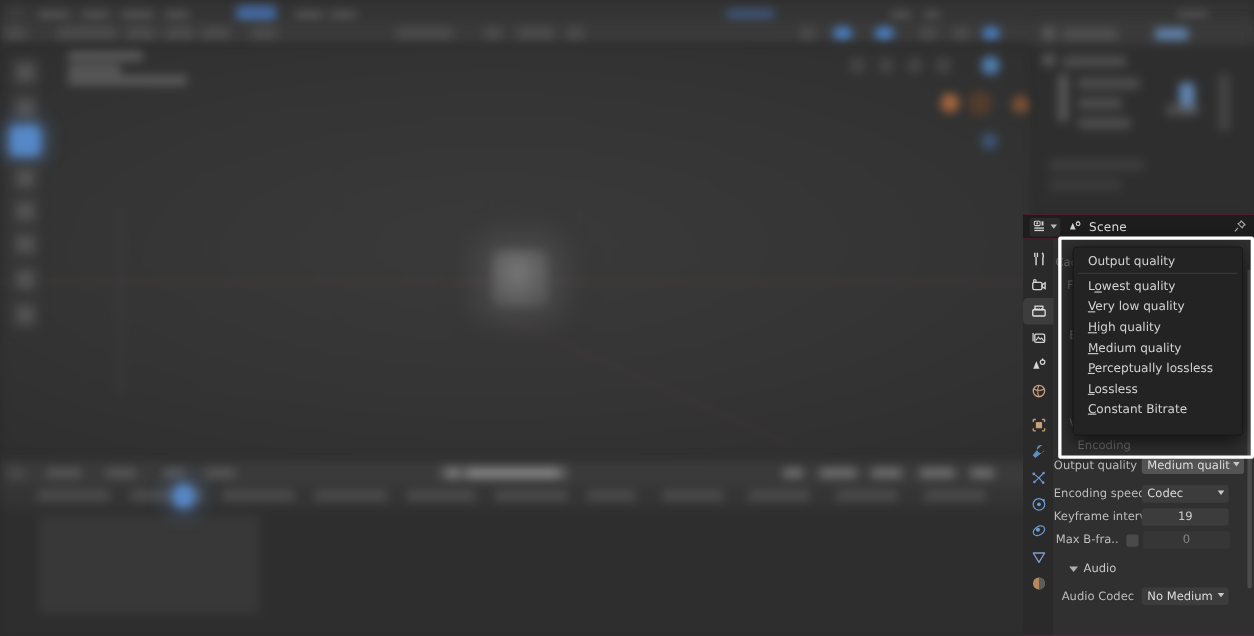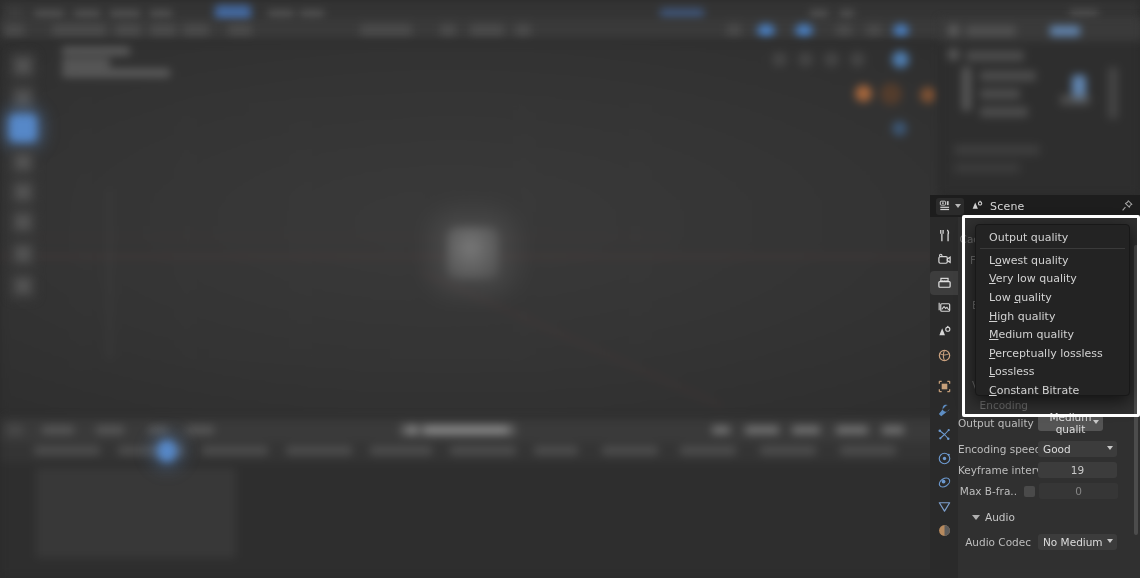--- a/index.html
+++ b/index.html
@@ -442,30 +442,30 @@
       </div>
       <div class="dimrow" style="top:158px;">
         <span class="lbl" style="width:46px;text-align:left;padding-left:14px;">Video</span>
       </div>
       <div class="dimrow" style="top:178px;">
         <span class="lbl">Encoding</span>
       </div>
 
       <div class="prow" style="top:196px;">
         <span class="lbl">Output quality</span>
-        <span class="field" style="width:65px;text-align:center;">
+        <span class="field" style="width:93px;text-align:center;">
           <span>Medium qualit</span>
           <span class="dn"></span>
         </span>
       </div>
 
       <div class="prow" style="top:222px;">
         <span class="lbl">Encoding speed</span>
         <span class="field" style="width:79px;background:#3c3c3c;">
-          <span>Good</span>
+          <span>Codec</span>
           <span class="dn"></span>
         </span>
       </div>
 
       <div class="prow" style="top:243px;">
         <span class="lbl">Keyframe interval</span>
         <span class="field num" style="width:79px;">
           <span>19</span>
         </span>
       </div>
@@ -498,23 +498,20 @@
   <div id="menu">
     <div class="mtitle">Output quality</div>
     <div class="msep"></div>
     <div class="mitem">
         <span>L<span class="u">o</span>west quality</span>
       </div>
     <div class="mitem">
         <span><span class="u">V</span>ery low quality</span>
       </div>
     <div class="mitem">
-        <span>Low <span class="u">q</span>uality</span>
-      </div>
-    <div class="mitem">
         <span><span class="u">H</span>igh quality</span>
       </div>
     <div class="mitem">
         <span><span class="u">M</span>edium quality</span>
       </div>
     <div class="mitem">
         <span><span class="u">P</span>erceptually lossless</span>
       </div>
     <div class="mitem">
         <span><span class="u">L</span>ossless</span>

